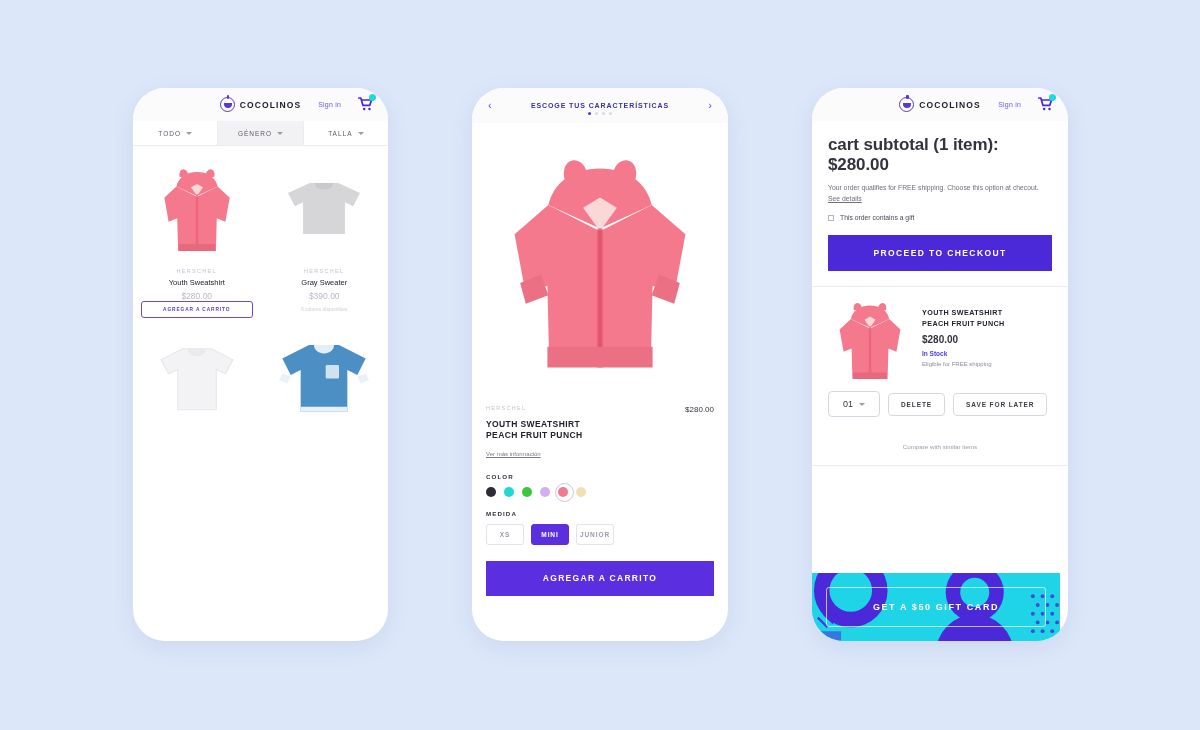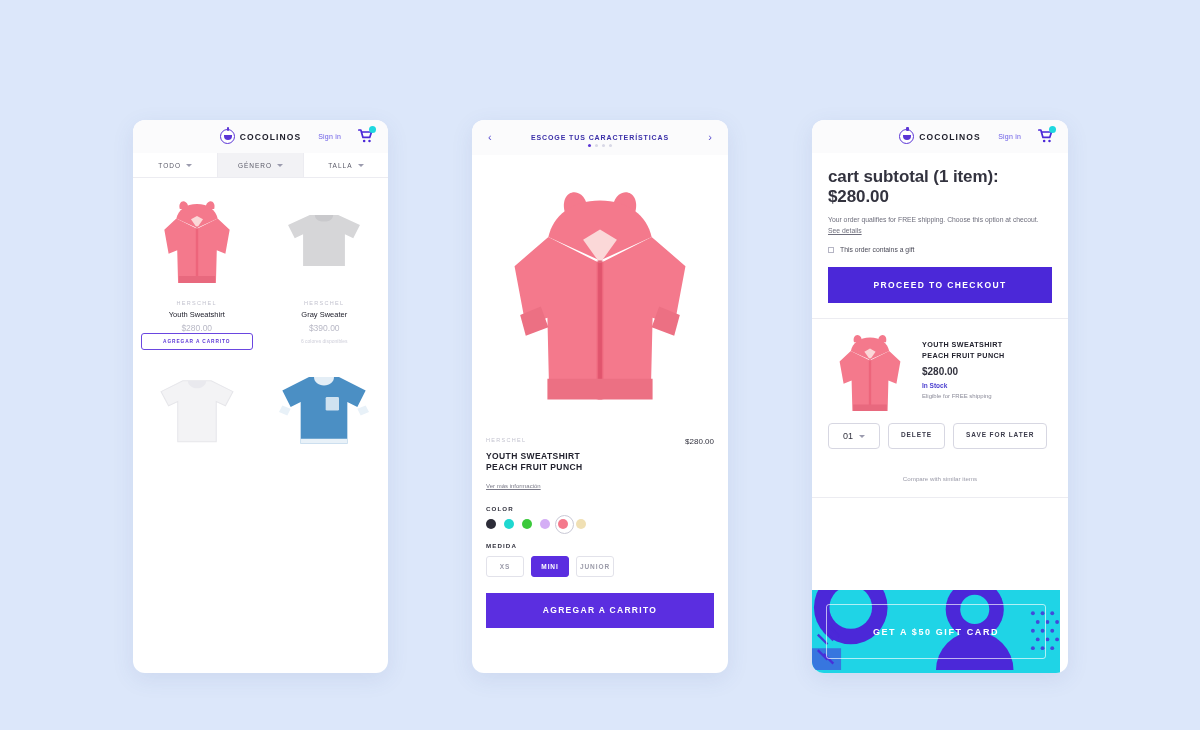--- a/index.html
+++ b/index.html
@@ -9,24 +9,23 @@
     font-family: "Liberation Sans", sans-serif;
     overflow: hidden;
     position: relative;
   }
   .stage { position: relative; width: 1200px; height: 730px; }
 
   
   .phone {
     position: absolute;
     background: #ffffff;
-    border-radius: 12px;
+    border-radius: 32px;
     overflow: hidden;
     box-shadow: 0 6px 22px rgba(70,90,150,0.10);
-    margin-top: 32px;
   }
   #phone-list { left: 133px; top: 88px; width: 255px; height: 553px; }
   #phone-detail { left: 472px; top: 88px; width: 256px; height: 553px; }
   #phone-cart { left: 812px; top: 88px; width: 256px; height: 553px; }
 
   
   .topbar {
     height: 33px; background: #fbfbfc;
     display: flex; align-items: center; justify-content: center;
     position: relative;
@@ -177,38 +176,38 @@
   .item-row { display: flex; gap: 10px; padding: 13px 16px 0; }
   .item-thumb { width: 84px; height: 78px; display: flex; align-items: center; justify-content: center; }
   .item-info { padding-top: 8px; }
   .i-name {
     font-size: 7.2px; font-weight: bold; color: #22222e;
     letter-spacing: .4px; line-height: 1.45;
   }
   .i-price { font-size: 10px; font-weight: bold; color: #33333f; margin-top: 5px; }
   .i-stock { font-size: 6.5px; color: #4b3fd0; margin-top: 5px; font-weight: bold; }
   .i-ship { font-size: 6px; color: #8b8b99; margin-top: 4px; }
-  .btn-row { display: flex; gap: 8px; padding: 13px 16px 16px; }
+  .btn-row { display: flex; gap: 8px; padding: 13px 16px 16px; align-items: center; }
   .qty {
     display: flex; align-items: center; justify-content: center; gap: 6px;
     min-width: 52px; padding: 7px 0; border: 1px solid #d7d7e2;
     border-radius: 4px; font-size: 9px; color: #33333f;
   }
   .obtn {
     padding: 7px 12px; border: 1px solid #d7d7e2; border-radius: 4px;
     font-size: 6.5px; font-weight: bold; letter-spacing: .9px; color: #3a3a4a;
   }
   .compare {
     text-align: center; font-size: 6.2px; color: #9a9aa8; margin-top: 10px;
   }
   .returns { padding: 14px 16px 0; }
   .r-title { font-size: 11px; font-weight: bold; color: #33333f; }
   .r-sub { font-size: 6.5px; color: #8b8b99; margin-top: 7px; }
   .giftcard {
-    position: absolute; left: 0; right: 8px; bottom: 0; height: 83px;
+    position: absolute; left: 0; right: 8px; bottom: 0; height: 68px;
     background: #1fd4e6; overflow: hidden;
   }
   .gc-inner {
     position: absolute; inset: 0;
     display: flex; align-items: center; justify-content: center;
   }
   .gc-frame {
     position: absolute; left: 14px; right: 14px; top: 14px; bottom: 14px;
     border: 1px solid rgba(255,255,255,.65); border-radius: 3px;
   }

